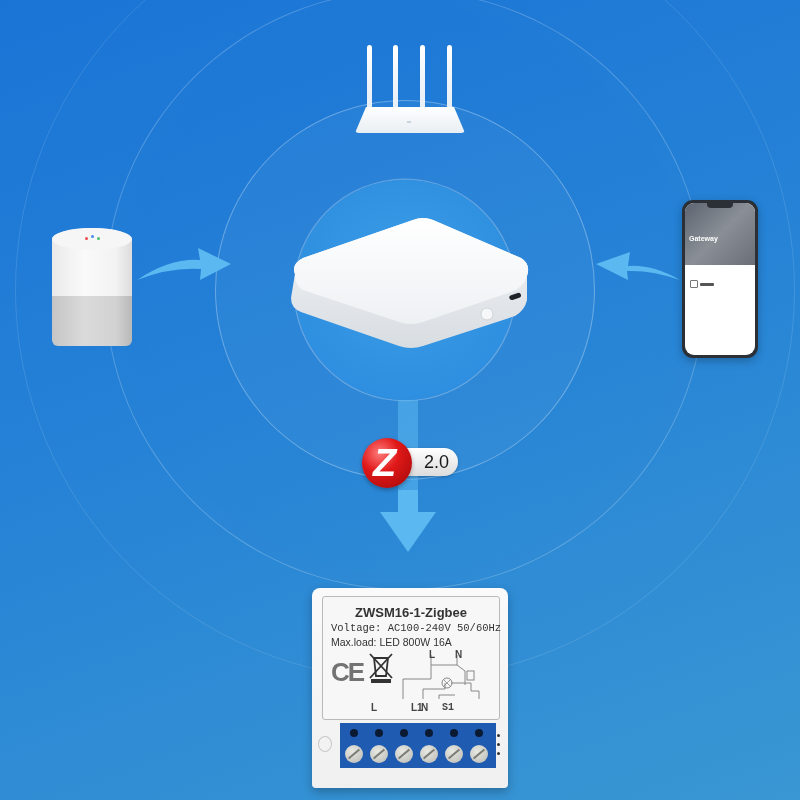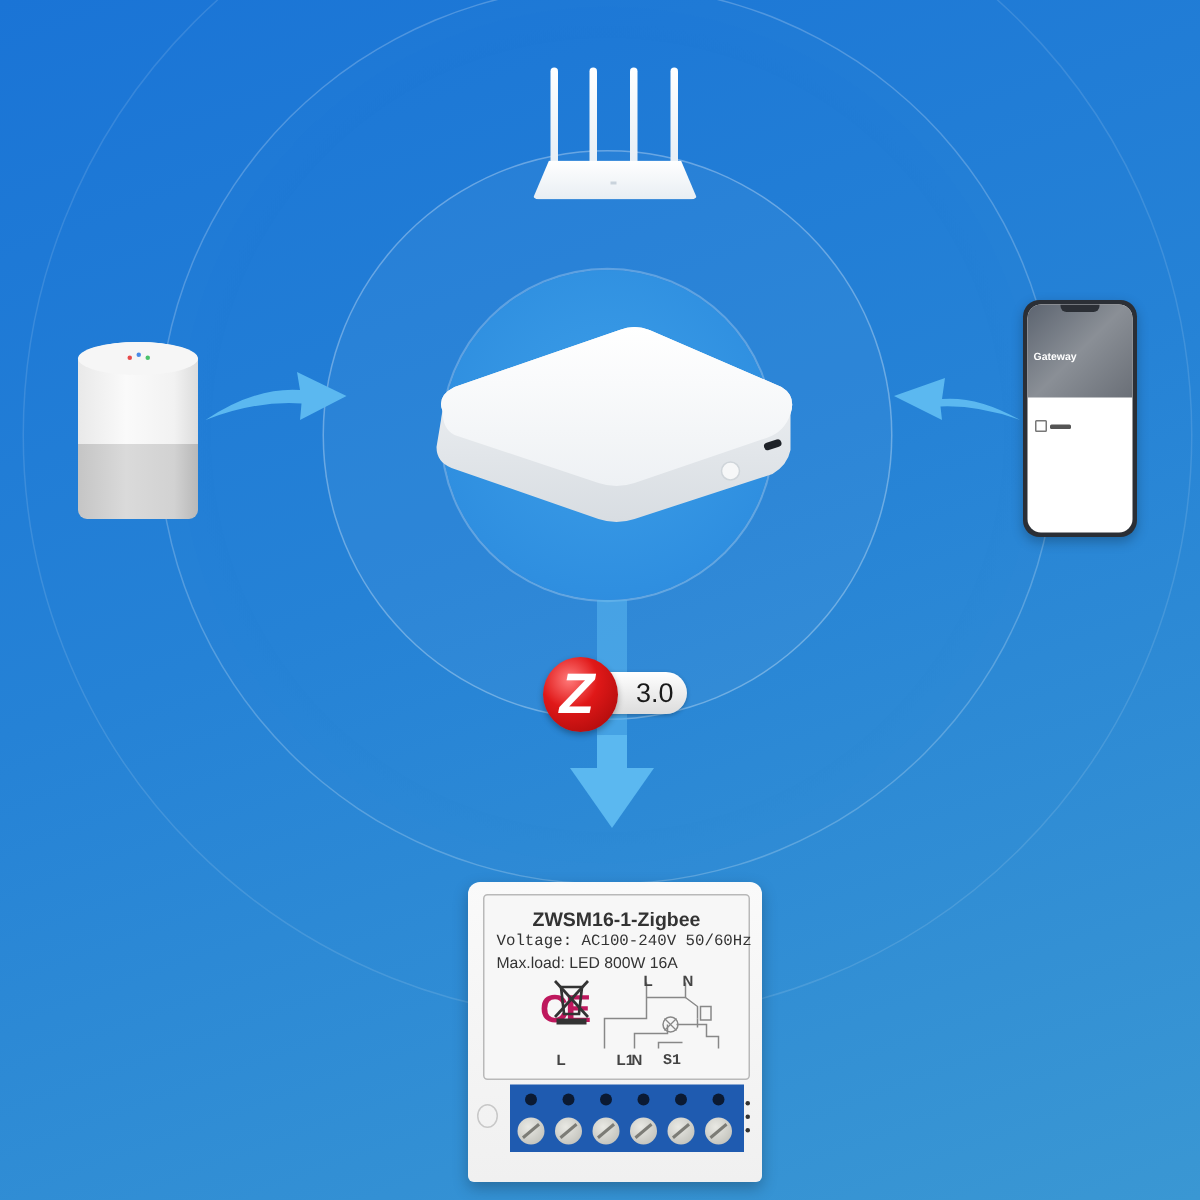--- a/index.html
+++ b/index.html
@@ -59,21 +59,21 @@
   .zb-ver { position:absolute; left:62px; top:14px; font-size:18px; color:#1a1a1a; }
   .zb-ball { position:absolute; left:0; top:0; width:50px; height:50px; border-radius:50%;
              background: radial-gradient(circle at 35% 30%, #ff7a7a 0%, #e01818 40%, #a00808 100%); box-shadow:0 2px 4px rgba(0,0,0,0.3); }
   .zb-z { position:absolute; left:11px; top:5px; font-size:38px; font-weight:bold; color:#ffffff; font-style:italic; line-height:40px; }
 
   
   .module { position:absolute; left:312px; top:588px; width:196px; height:200px; background:linear-gradient(#fafafa,#f0f0f0); border-radius:8px 8px 4px 4px; box-shadow:0 4px 10px rgba(0,0,0,0.25); }
   .module-label { position:absolute; left:10px; top:8px; width:176px; height:122px; border:1.5px solid #b9b9b9; border-radius:3px; background:#f7f7f7; }
   .module-title { position:absolute; left:0; right:0; top:8px; text-align:center; font-size:13px; font-weight:bold; color:#333; }
   .module-line { position:absolute; left:8px; font-size:10.5px; color:#333; white-space:nowrap; }
-  .module-ce { position:absolute; left:8px; top:60px; font-size:26px; font-weight:bold; color:#be185d; letter-spacing:-2px;margin-left:29px; }
+  .module-ce { position:absolute; left:8px; top:60px; font-size:26px; font-weight:bold; color:#737373; letter-spacing:-2px; }
   .term-label { position:absolute; font-size:10px; font-weight:bold; color:#444; }
   .terminal-block { position:absolute; left:28px; top:135px; width:156px; height:45px; background:#1f5bb0; }
   .screw { position:absolute; top:22px; width:18px; height:18px; border-radius:50%; background:radial-gradient(circle at 40% 35%,#e9e9e4,#b9b9b2); }
   .screw::after { content:""; position:absolute; left:2px; top:8px; width:14px; height:2px; background:#7c7c76; transform:rotate(-40deg); }
   .hole { position:absolute; top:6px; width:8px; height:8px; border-radius:50%; background:#0b1a33; }
   .side-dot { position:absolute; right:8px; width:3px; height:3px; border-radius:50%; background:#333; }
   .module-foot { position:absolute; left:6px; top:148px; width:12px; height:14px; border:1px solid #c8c8c8; border-radius:50%; }
 </style>
 </head>
 <body>
@@ -145,21 +145,21 @@
   </div>
 
   <svg class="arrow" style="left:378px;top:400px;" width="60" height="155" viewBox="0 0 60 155">
     <rect x="20" y="0" width="20" height="120" fill="#5bb8f0" opacity="0.55"></rect>
     <rect x="20" y="90" width="20" height="30" fill="#5bb8f0"></rect>
     <path d="M2 112 L58 112 L30 152 Z" fill="#5bb8f0"></path>
   </svg>
 
   <div class="zb">
     <div class="zb-pill"></div>
-    <div class="zb-ver">3.0</div>
+    <div class="zb-ver">2.0</div>
     <div class="zb-ball">
       <div class="zb-z">Z</div>
     </div>
   </div>
 
   <div class="module">
     <div class="module-label">
       <div class="module-title">ZWSM16-1-Zigbee</div>
       <div class="module-line" style="top:25px;font-family:Liberation Mono, monospace;">Voltage: AC100-240V 50/60Hz</div>
       <div class="module-line" style="top:39px;text-align:right;">Max.load: LED 800W 16A</div>

